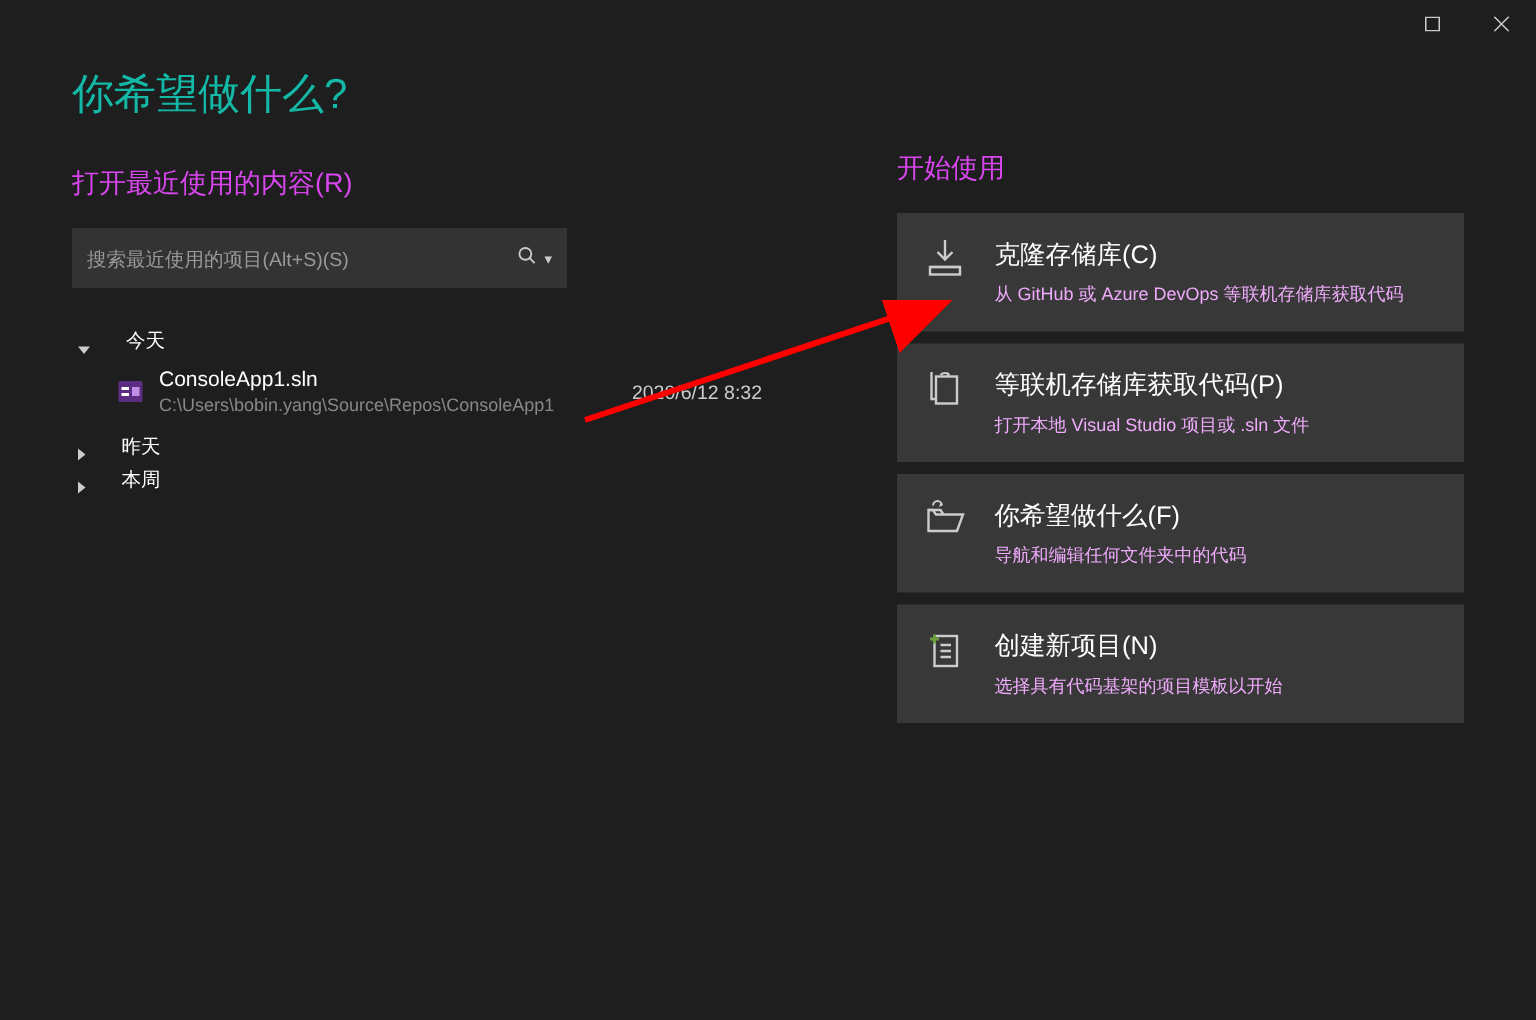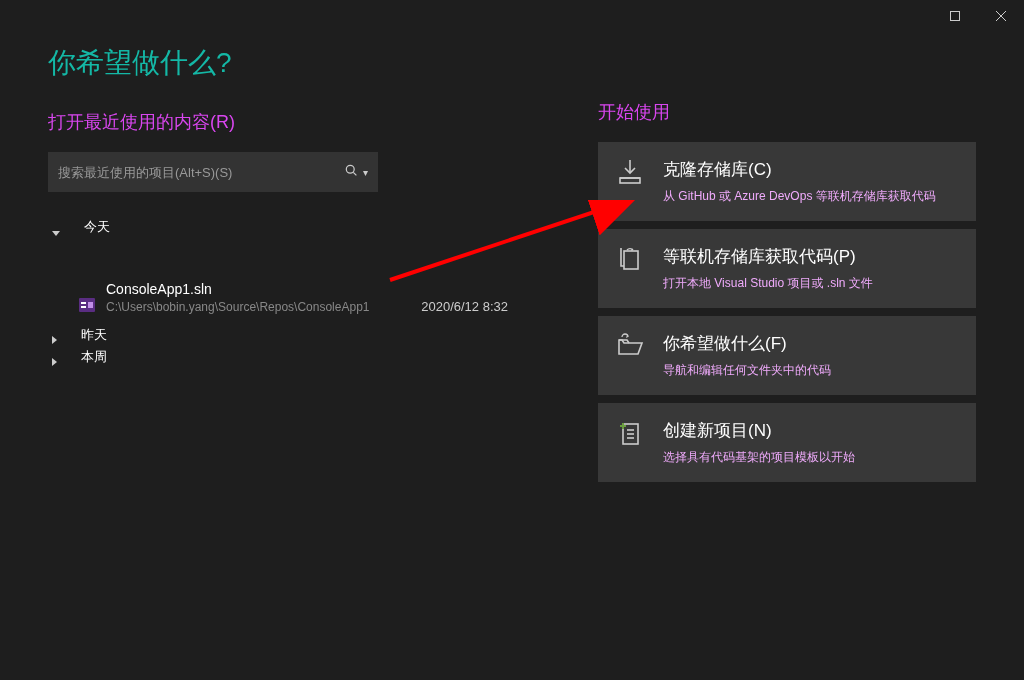--- a/index.html
+++ b/index.html
@@ -82,25 +82,24 @@
       border-top: 5px solid #ccc;
     }
     .tri-right {
       width: 0; height: 0;
       border-top: 4px solid transparent;
       border-bottom: 4px solid transparent;
       border-left: 5px solid #ccc;
     }
     .recent-item {
       display: flex;
-      align-items: flex-end;
+      align-items: center;
       padding: 8px 0 8px 30px;
       gap: 10px;
       cursor: pointer;
-      margin-top: 37px;
     }
     .file-icon {
       width: 18px;
       height: 18px;
       display: flex;
       align-items: center;
       justify-content: center;
       flex-shrink: 0;
       margin-top: 1px;
     }

